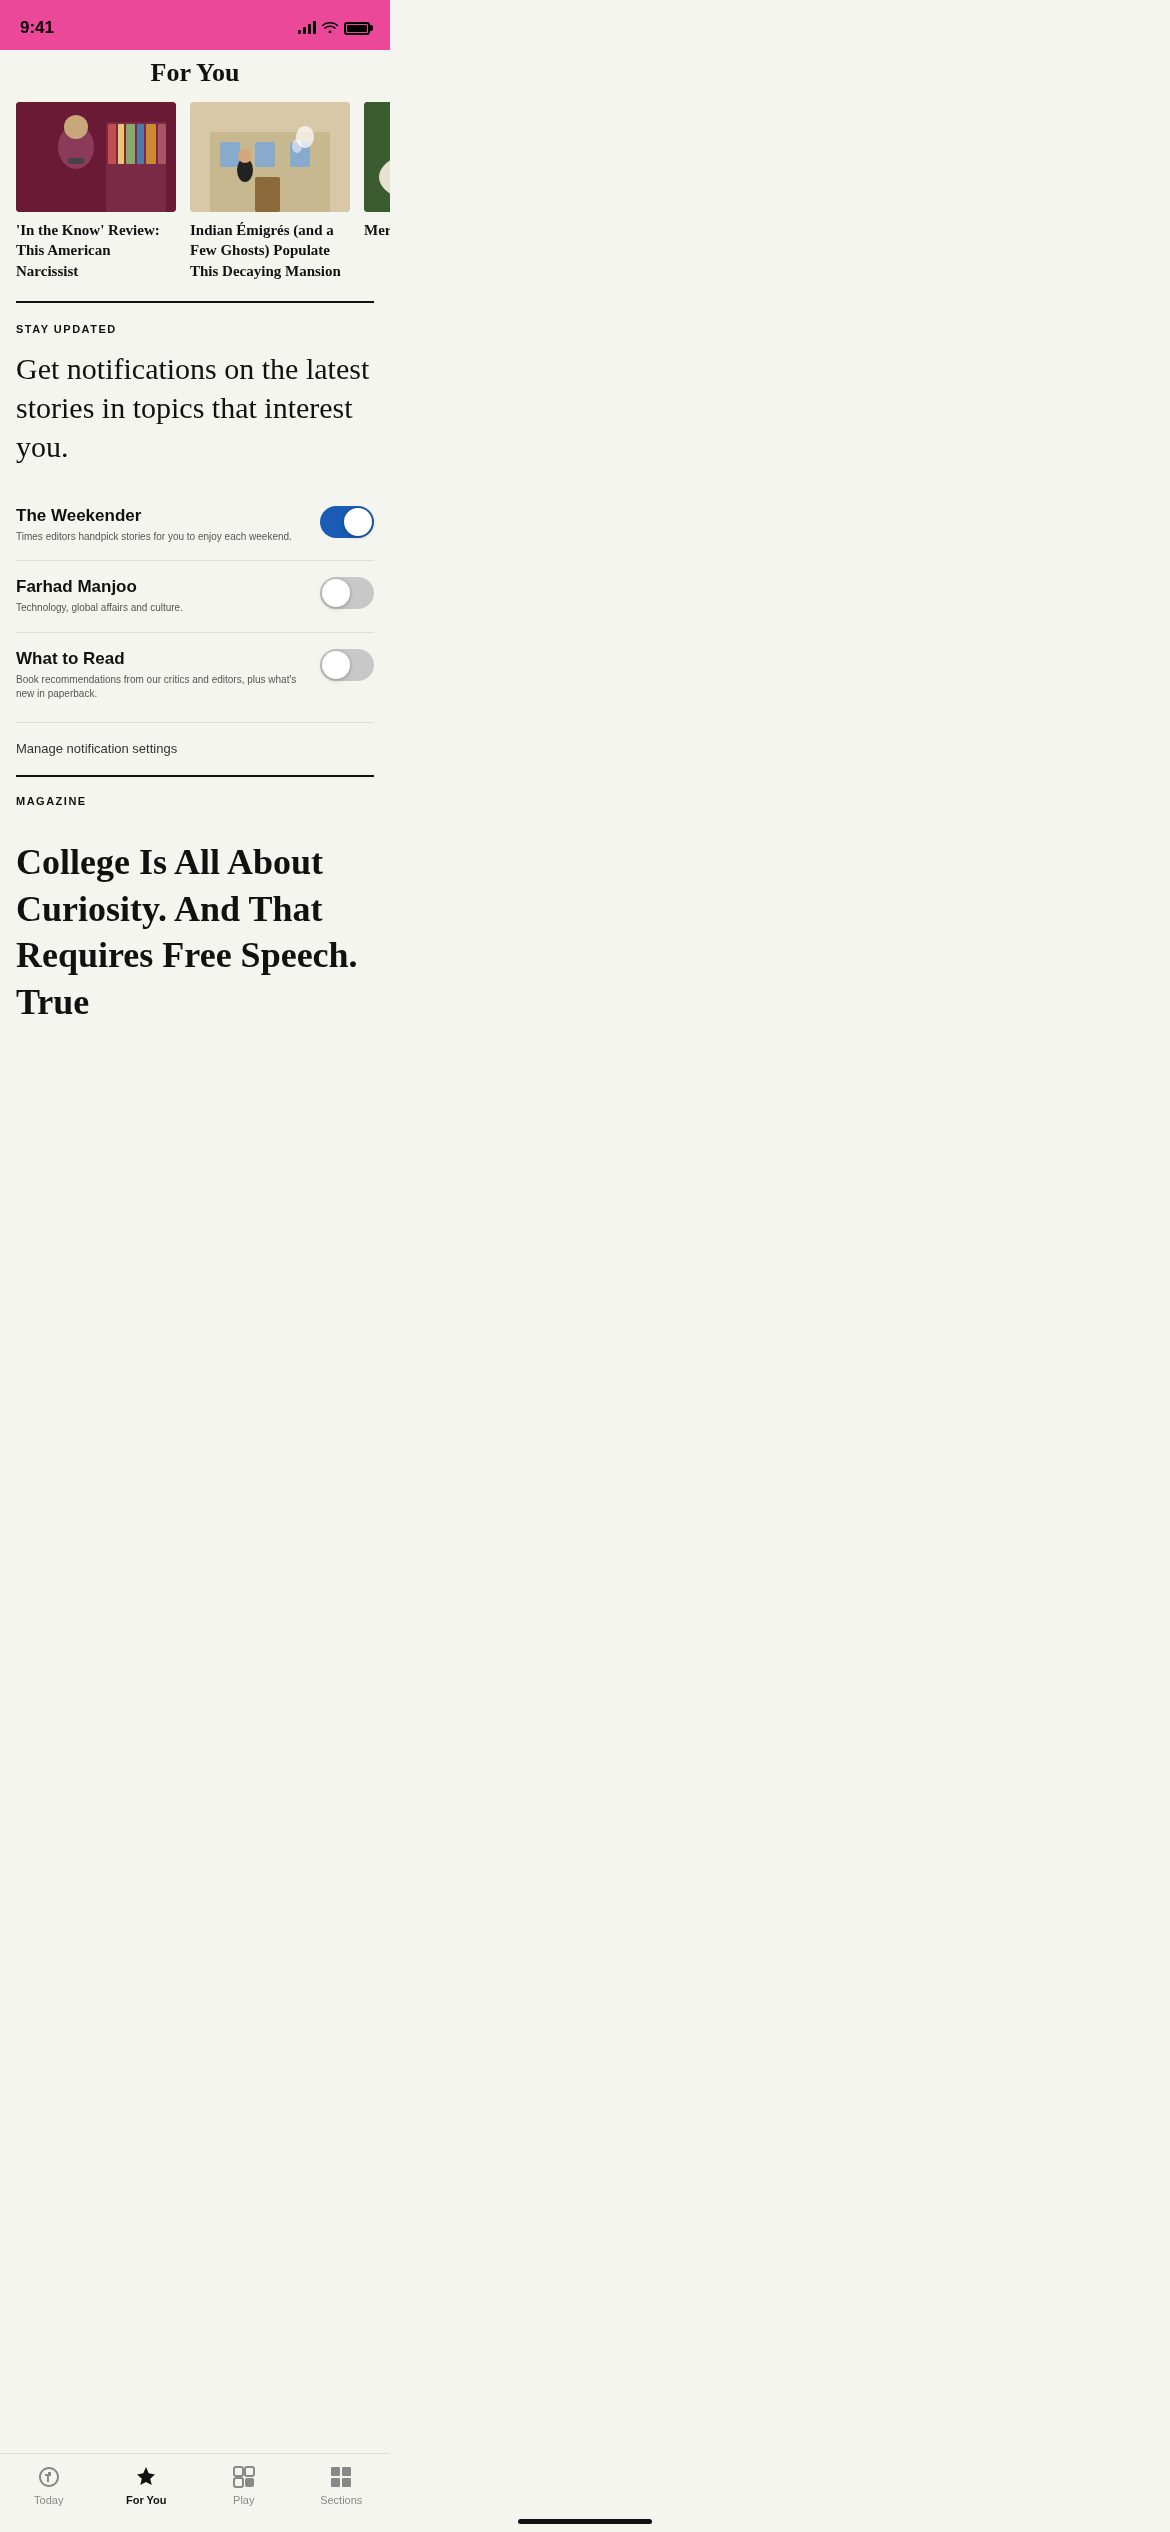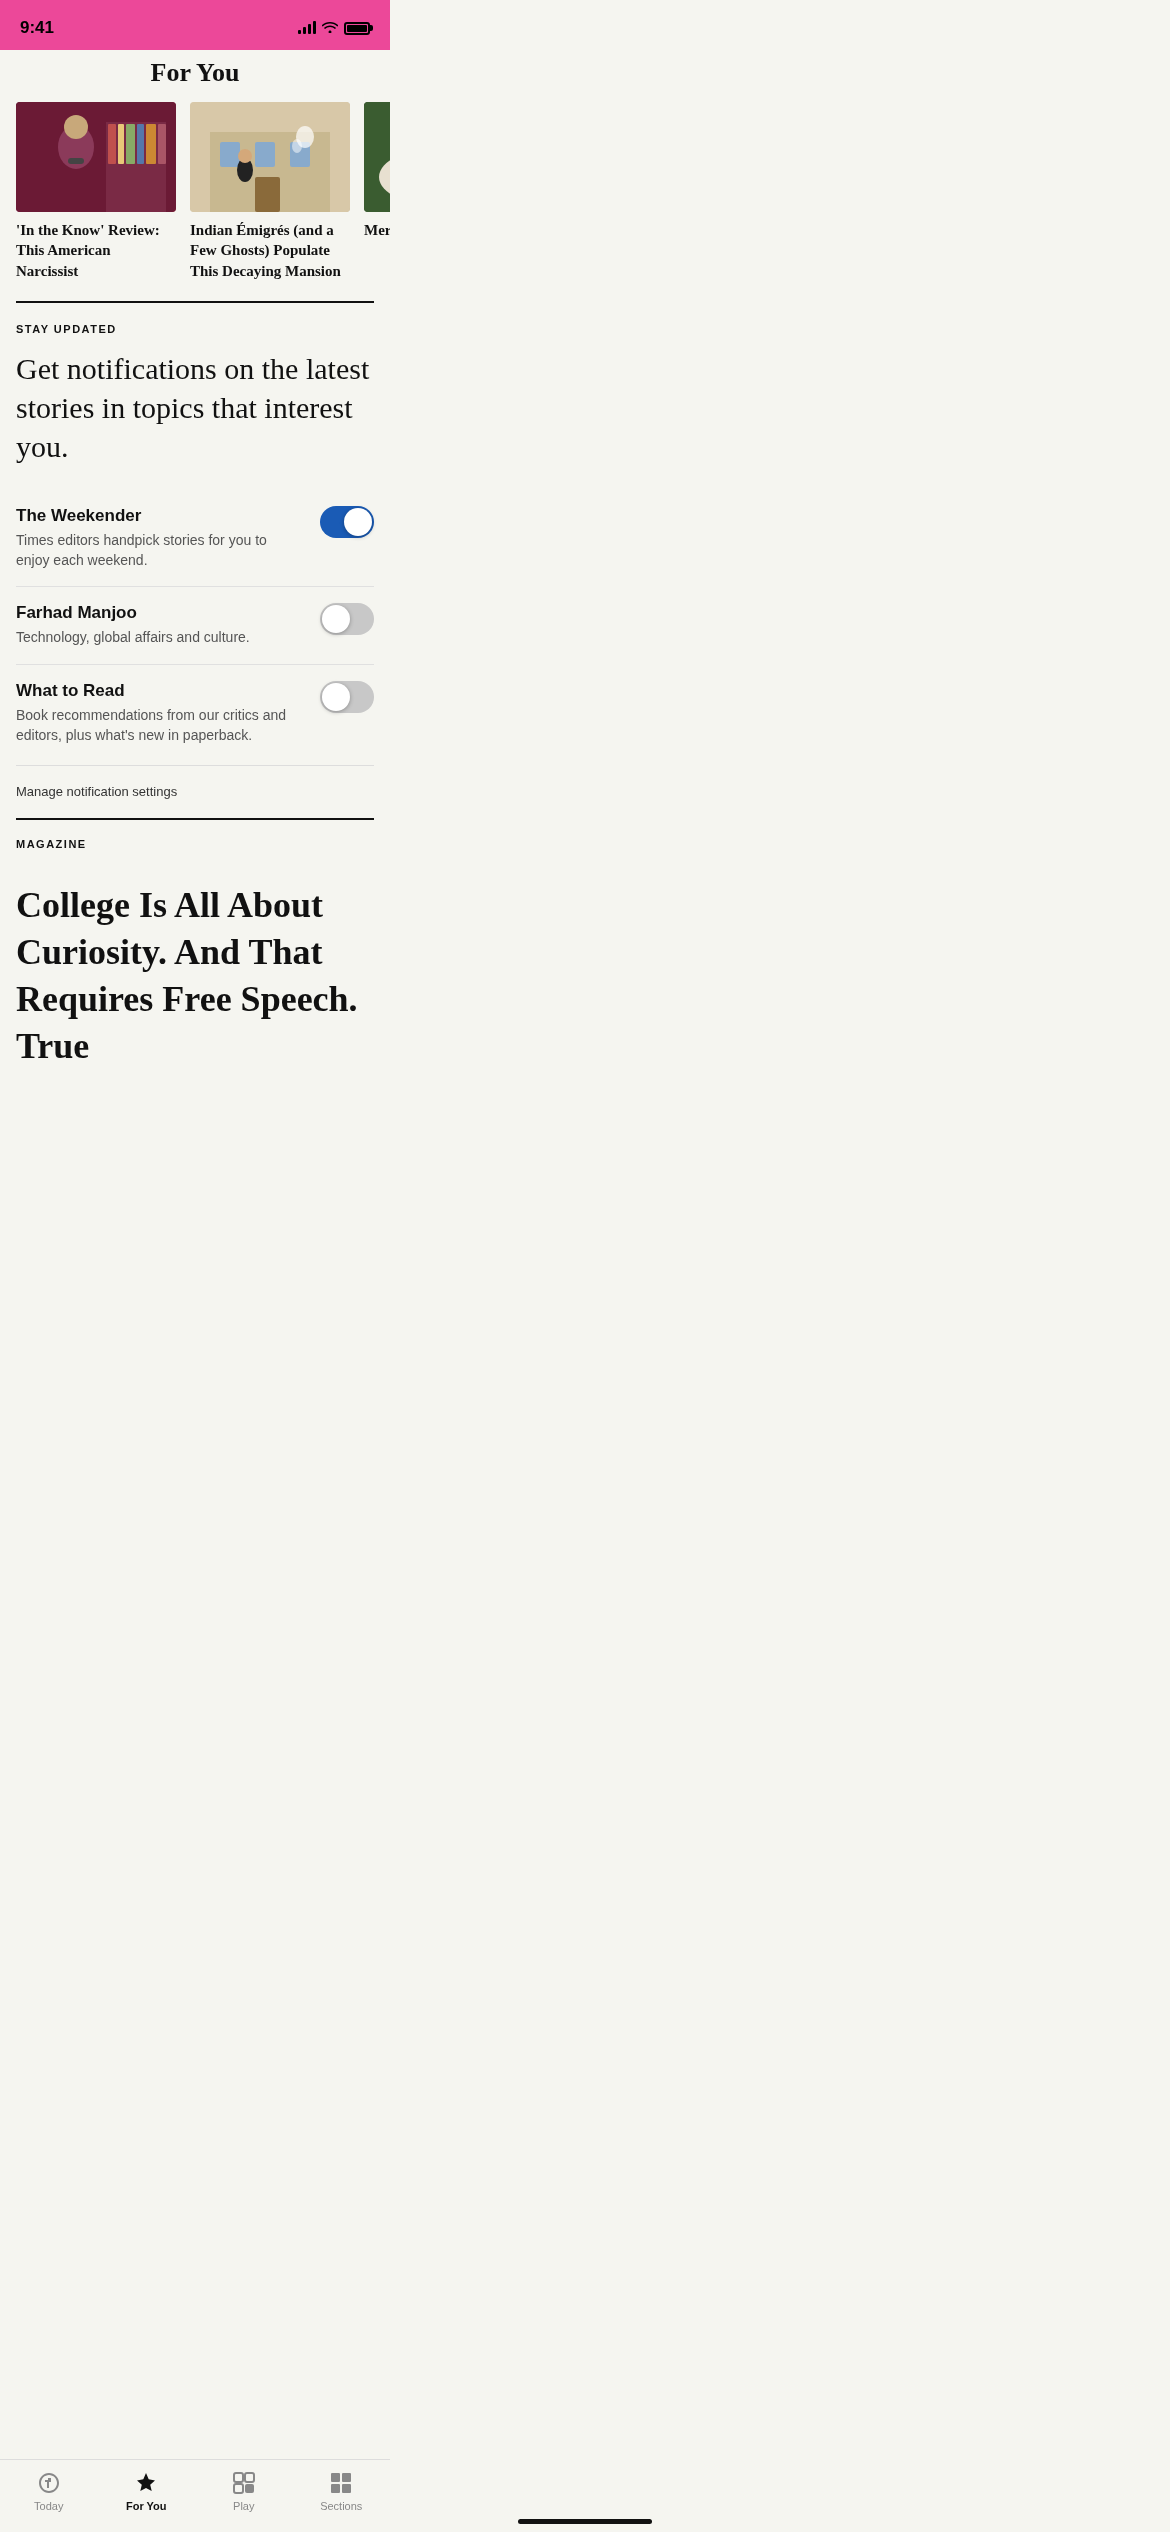--- a/index.html
+++ b/index.html
@@ -186,21 +186,21 @@
     }
     .notification-name {
       font-family: -apple-system, sans-serif;
       font-size: 17px;
       font-weight: 700;
       color: #111;
       margin-bottom: 4px;
     }
     .notification-desc {
       font-family: -apple-system, sans-serif;
-      font-size: 14px;
+      font-size: 10px;
       color: #555;
       line-height: 1.45;
     }
 
     
     .toggle {
       width: 54px;
       height: 32px;
       border-radius: 16px;
       position: relative;
@@ -256,21 +256,21 @@
     .tab-bar {
       position: fixed;
       bottom: 0;
       left: 0;
       width: 390px;
       background: #f5f5f0;
       border-top: 1px solid #ddd;
       display: flex;
       justify-content: space-around;
       align-items: center;
-      padding: 10px 0 20px;
+      padding: 10px 0 26px;
     }
     .tab-item {
       display: flex;
       flex-direction: column;
       align-items: center;
       gap: 4px;
       cursor: pointer;
       min-width: 70px;
     }
     .tab-icon {

